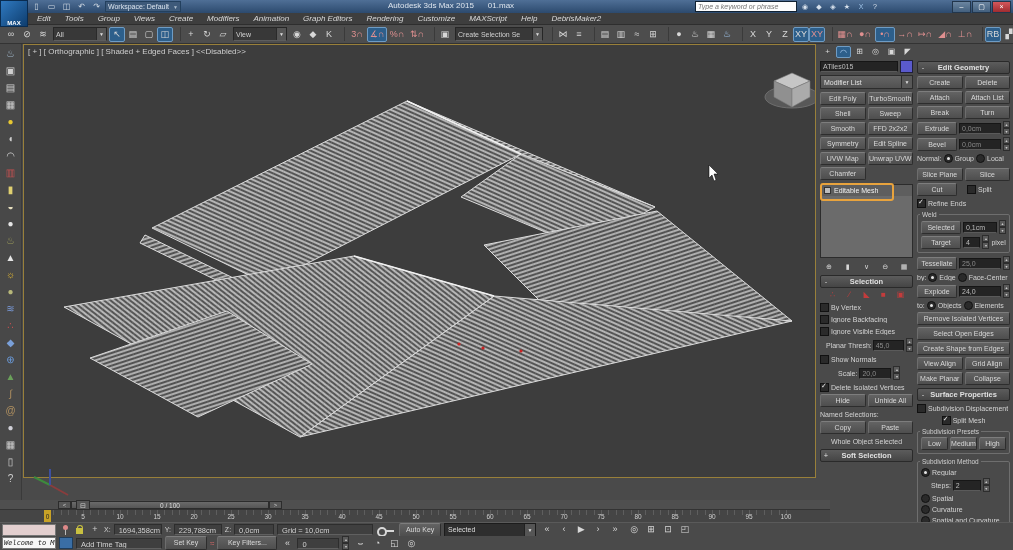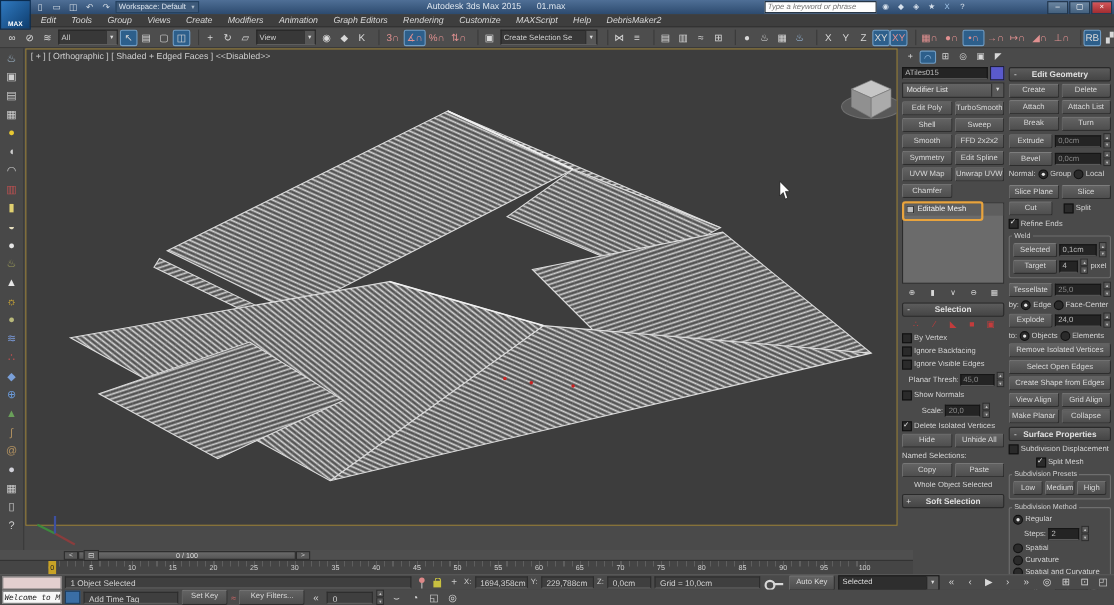--- a/index.html
+++ b/index.html
@@ -699,21 +699,20 @@
         <span class="tick" style="left: 749px;">95</span>
         <span class="tick" style="left: 786px;">100</span>
       </div>
     <div id="frame0">0</div>
     <div id="minicurve">⊟</div>
   </div>
 </div>
 
 <div id="status1" class="srow">
   <div class="listener" id="listener-pink"></div>
-  <div class="sunken gapflex">1 Object Selected</div>
   <span class="sico" id="pinico"></span>
   <span class="sico" id="lockico"></span>
   <span class="sico" style="color:#ccc;font-size:9px;text-align:center;line-height:11px;">+</span>
   <span class="coordlbl">X:</span>
   <div class="sunken cfield">1694,358cm</div>
   <span class="coordlbl">Y:</span>
   <div class="sunken cfield">229,788cm</div>
   <span class="coordlbl">Z:</span>
   <div class="sunken" style="width:40px;flex:none;">0,0cm</div>
   <div class="sunken" style="width:96px;flex:none;">Grid = 10,0cm</div>

